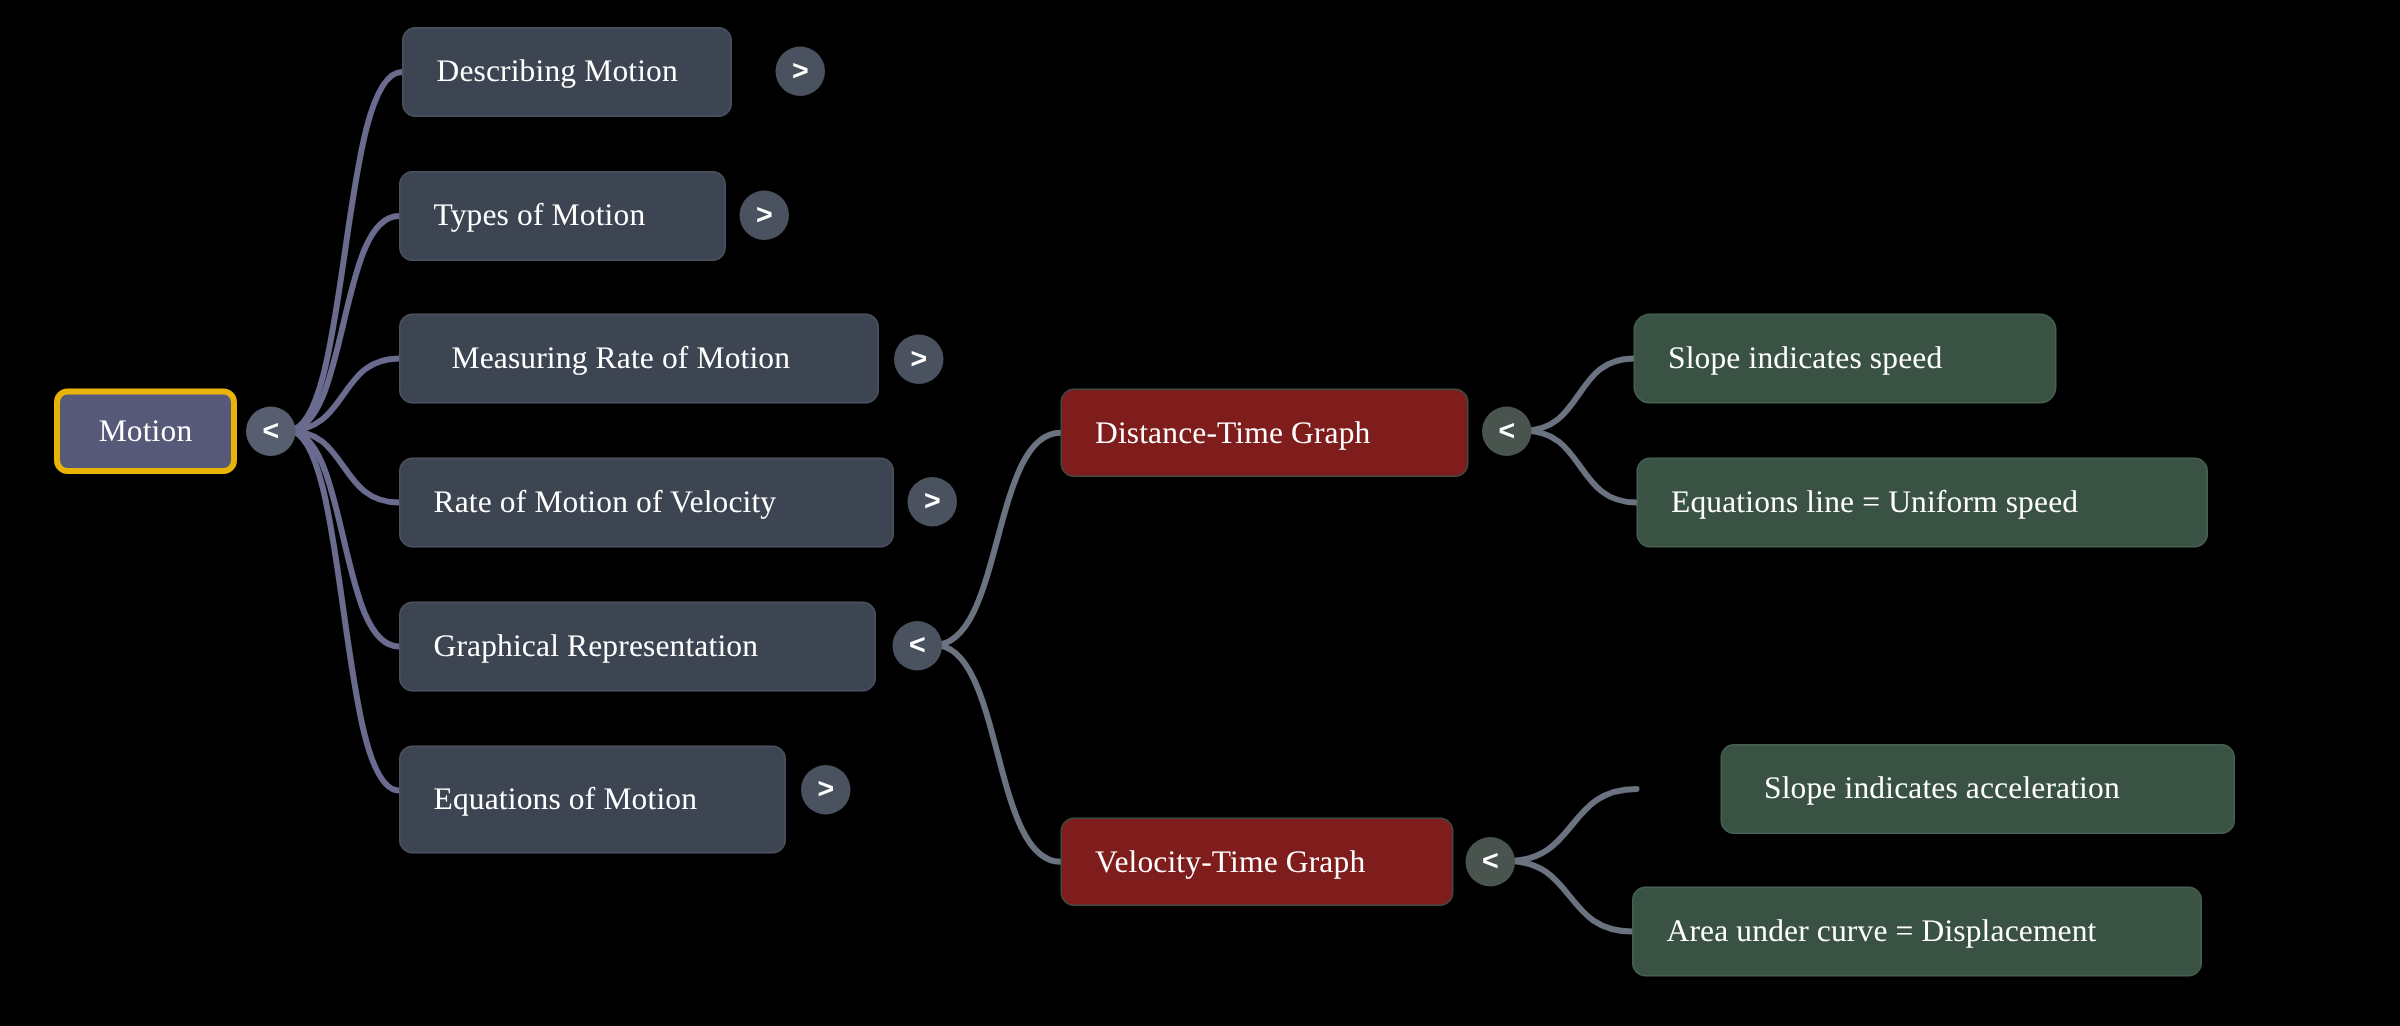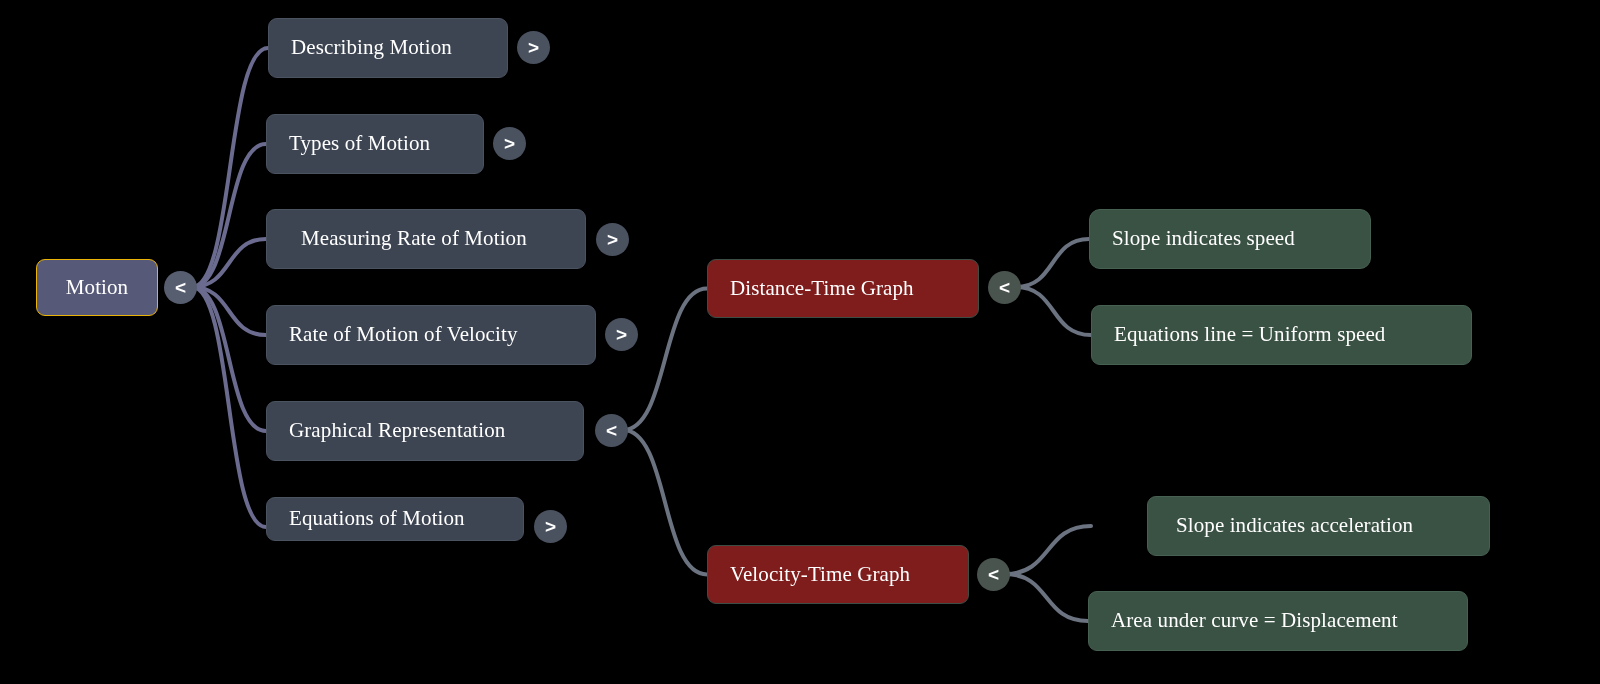--- a/index.html
+++ b/index.html
@@ -37,21 +37,21 @@
     color: #ffffff;
     font-size: 21px;
     line-height: 1.1;
     padding: 0 22px;
     white-space: nowrap;
     letter-spacing: 0.1px;
     z-index: 3;
   }
   .node.root {
     background: #565a78;
-    border: 1px solid #eab308;
+    border: 4px solid #eab308;
     justify-content: center;
     padding: 12px 18px;
   }
   .node.level1 {
     background: #3d4452;
     border: 1px solid #4b5260;
   }
   .node.branch {
     background: #7f1d1d;
     border: 1px solid #3c4d46;
@@ -109,41 +109,41 @@
         <path d="M1005,574 C1050.65,574 1042.35,621 1088,621"></path>
       </g>
   </svg>
 
   <div class="node root" id="root-node" style="left: 36px; top: 259px; width: 122px; height: 57px;">
     <span>Motion</span>
   </div>
   <div class="toggle troot" id="root-toggle" style="left: 180px; top: 287px;">&lt;</div>
 
   <div id="level1-container">
-      <div class="node level1" style="left: 268px; top: 18px; width: 240px; height: 60px;">
+      <div class="node level1" style="left: 268px; top: 18px; width: 220px; height: 60px;">
         <span>Describing Motion</span>
       </div>
       <div class="toggle" style="left: 533px; top: 47px;">&gt;</div>
       <div class="node level1" style="left: 266px; top: 114px; width: 218px; height: 60px;">
         <span>Types of Motion</span>
       </div>
       <div class="toggle" style="left: 509px; top: 143px;">&gt;</div>
       <div class="node level1" style="left: 266px; top: 209px; width: 320px; height: 60px; padding-left: 34px;">
         <span>Measuring Rate of Motion</span>
       </div>
       <div class="toggle" style="left: 612px; top: 239px;">&gt;</div>
       <div class="node level1" style="left: 266px; top: 305px; width: 330px; height: 60px;">
         <span>Rate of Motion of Velocity</span>
       </div>
       <div class="toggle" style="left: 621px; top: 334px;">&gt;</div>
       <div class="node level1" style="left: 266px; top: 401px; width: 318px; height: 60px;">
         <span>Graphical Representation</span>
       </div>
       <div class="toggle" style="left: 611px; top: 430px;">&lt;</div>
-      <div class="node level1" style="left: 266px; top: 497px; width: 258px; height: 44px;">
+      <div class="node level1" style="left: 266px; top: 497px; width: 258px; height: 72px;">
         <span>Equations of Motion</span>
       </div>
       <div class="toggle" style="left: 550px; top: 526px;">&gt;</div>
     </div>
   <div id="branch-container">
       <div class="node branch" style="left: 707px; top: 259px; width: 272px; height: 59px;">
         <span>Distance-Time Graph</span>
       </div>
       <div class="toggle tgreen" style="left: 1004px; top: 287px;">&lt;</div>
       <div class="node branch" style="left: 707px; top: 545px; width: 262px; height: 59px;">

